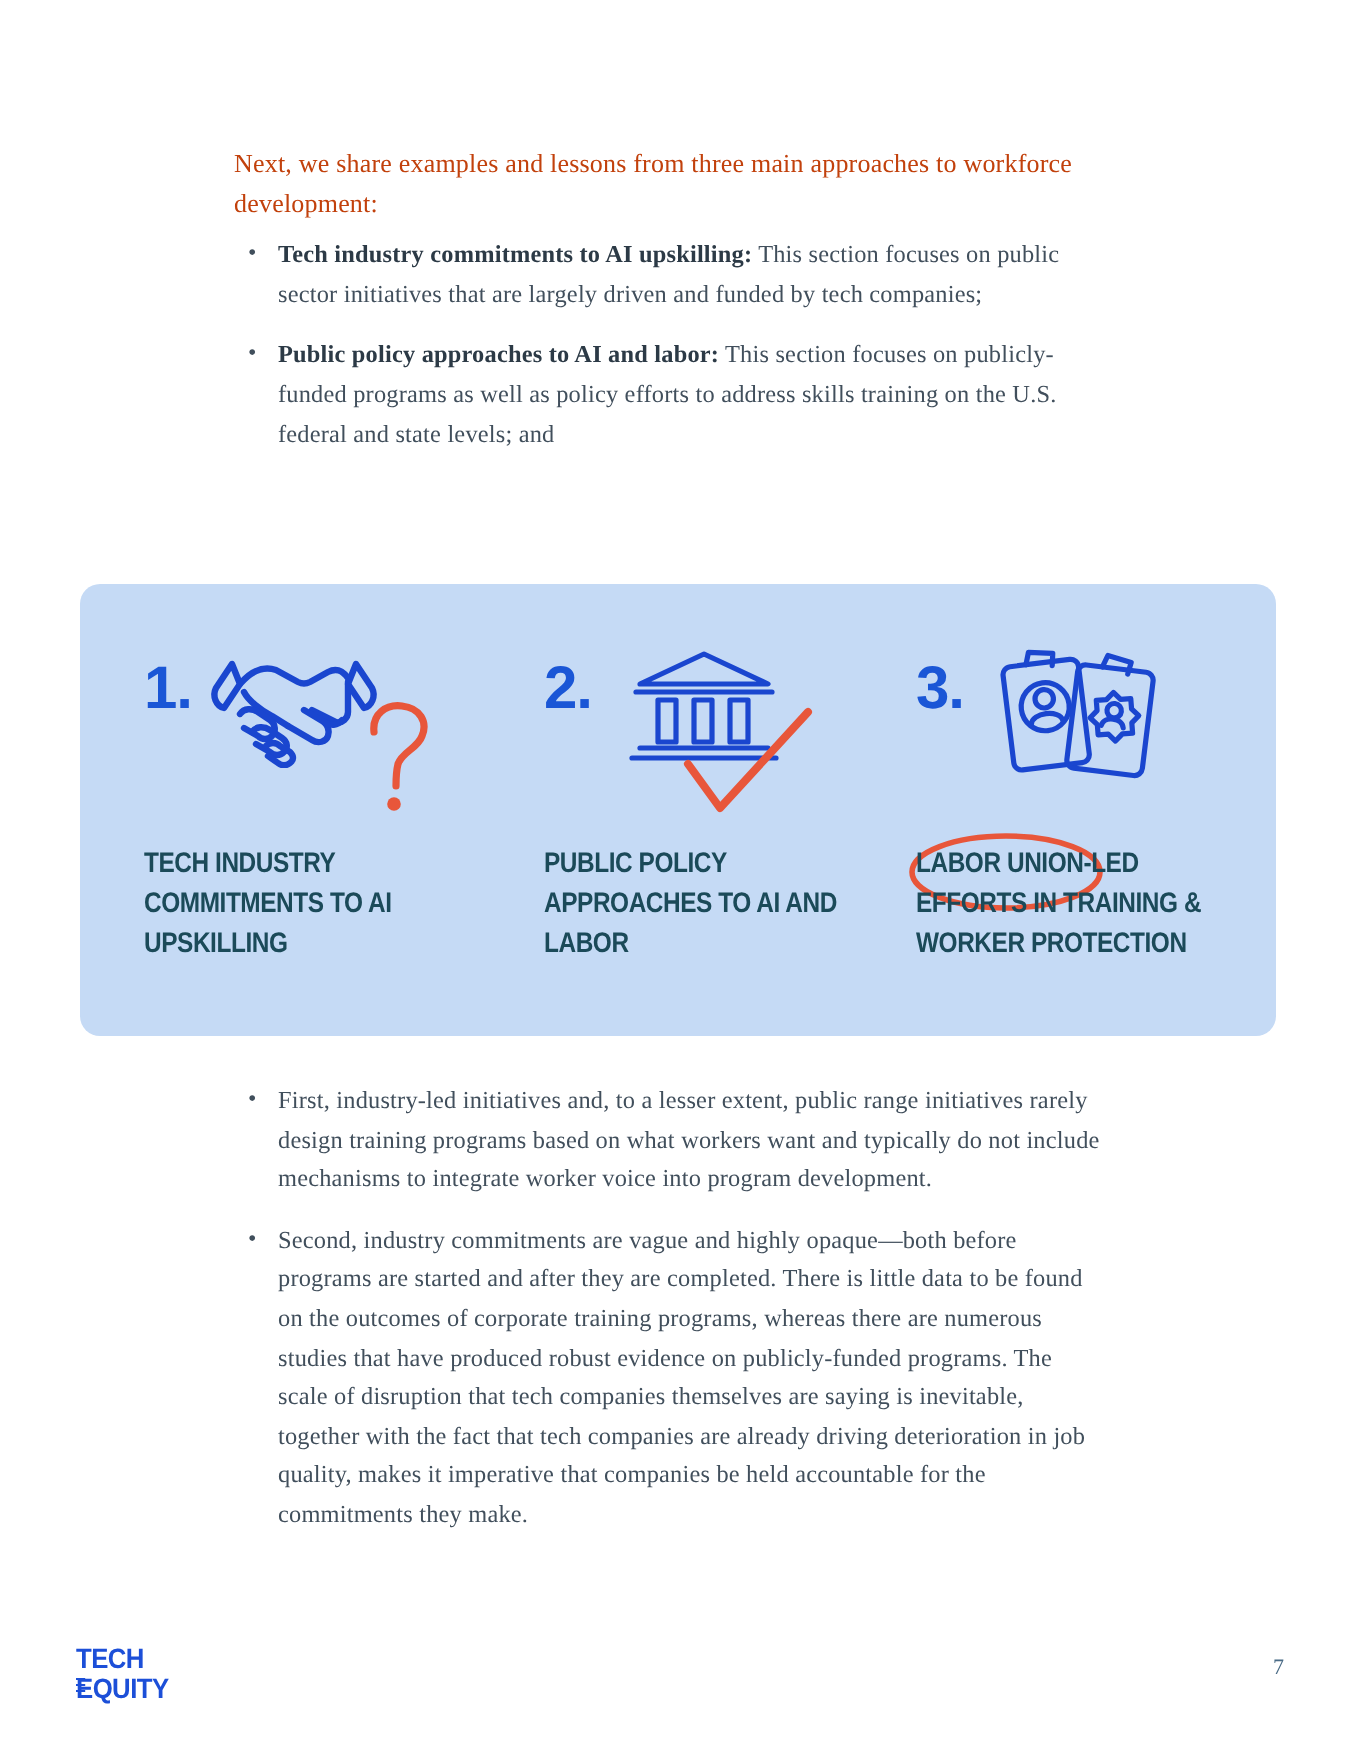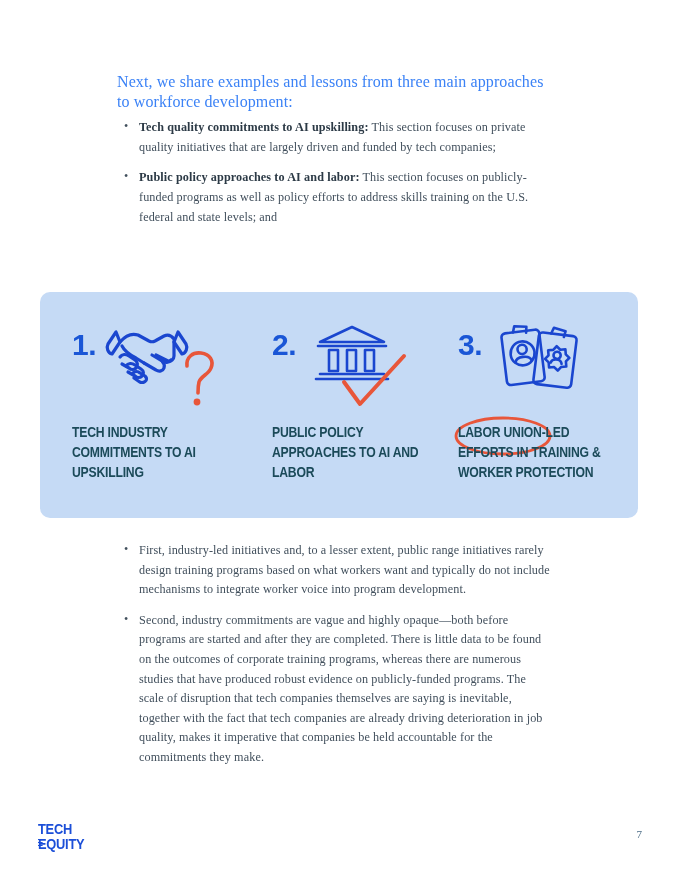--- a/index.html
+++ b/index.html
@@ -24,23 +24,23 @@
 
   
   .intro-block {
     position: absolute;
     left: 117px;
     top: 72px;
     width: 434px;
   }
   .body-para {
     font-family: "Liberation Serif", serif;
-    font-size: 16px;
+    font-size: 13px;
     line-height: 19.6px;
-    color: #3b82f6;
+    color: #c2410c;
     margin: 0 0 4px 0;
     letter-spacing: 0.1px;
   }
   .bullet-list {
     list-style: none;
     margin: 7px 0 0 0;
     padding: 0;
   }
   .bullet-list li {
     position: relative;
@@ -168,21 +168,21 @@
   }
 </style>
 </head>
 <body>
 
 <div class="page">
 
   <div class="intro-block">
     <p class="body-para">Next, we share examples and lessons from three main approaches to workforce development:</p>
     <ul class="bullet-list">
-      <li><span class="lead-bold">Tech quality commitments to AI upskilling:</span><span> This section focuses on private quality initiatives that are largely driven and funded by tech companies;</span></li>
+      <li><span class="lead-bold">Tech industry commitments to AI upskilling:</span><span> This section focuses on public sector initiatives that are largely driven and funded by tech companies;</span></li>
       <li><span class="lead-bold">Public policy approaches to AI and labor:</span><span> This section focuses on publicly-funded programs as well as policy efforts to address skills training on the U.S. federal and state levels; and</span></li>
     </ul>
   </div>
 
   <div class="callout">
 
     <div class="callout-col col-1">
       <div class="step-num">1.</div>
 
       <div class="step-icon c1-icon">

